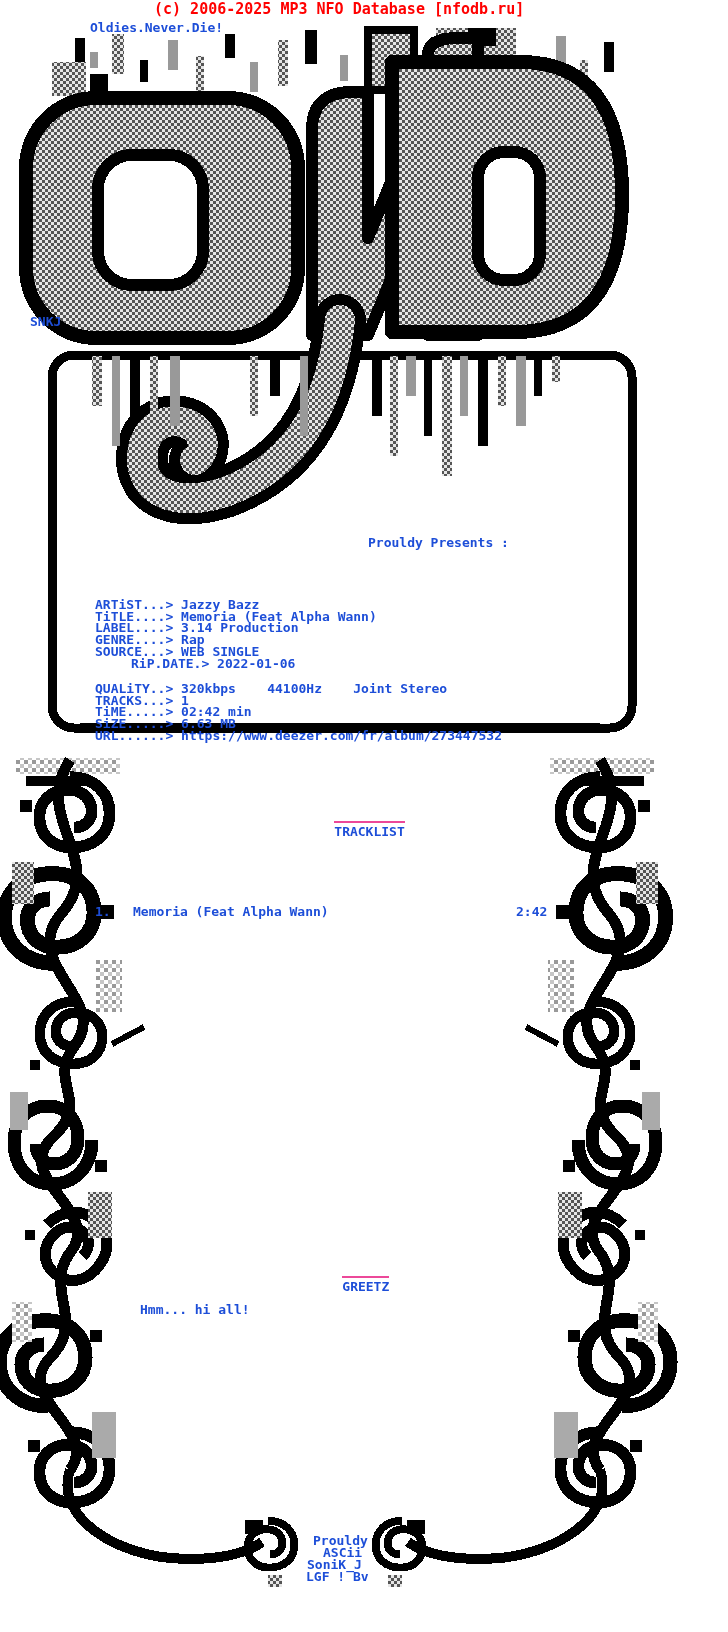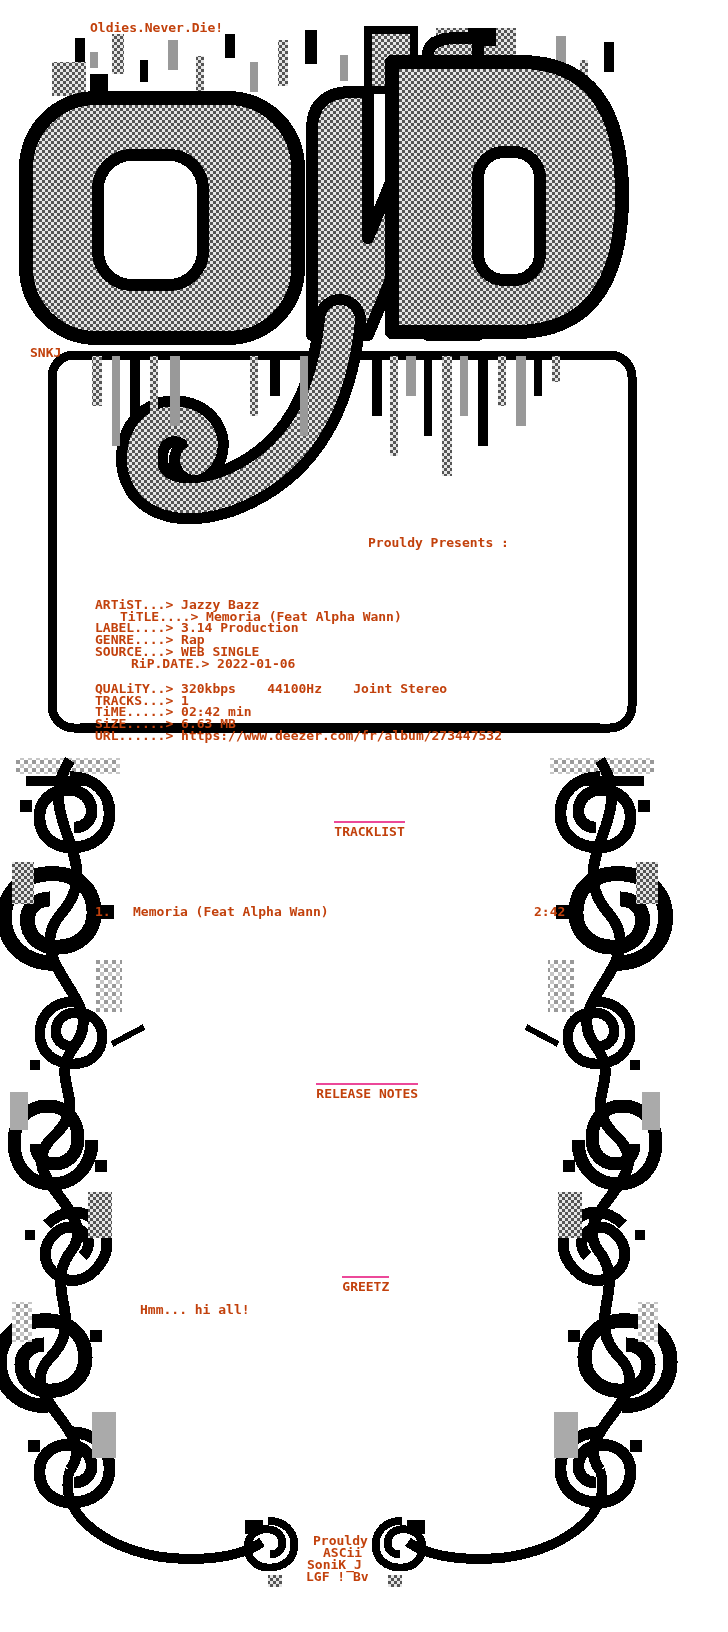--- a/index.html
+++ b/index.html
@@ -1,20 +1,20 @@
 <!DOCTYPE html>
 <html><head>
 <meta charset="utf-8">
 <style>
   html,body{margin:0;padding:0;background:#fff;}
   .stage{position:relative;width:728px;height:1632px;background:#fff;overflow:hidden;
          font-family:"DejaVu Sans Mono",monospace;}
   .art{position:absolute;left:0;top:0;z-index:1;}
   .t{position:absolute;z-index:5;font:bold 13px/11.7px "DejaVu Sans Mono",monospace;
-     color:#c2410c;white-space:pre;}
+     color:#1d4ed8;white-space:pre;}
   .banner{font:bold 15px/15px "DejaVu Sans Mono",monospace;}
   .oh{border-top:2px solid #ec4899;padding-top:3px;display:inline-block;}
 </style>
 </head>
 <body>
 
 <div class="stage">
 
   <div class="art">
   <svg width="728" height="1632" viewBox="0 0 728 1632" shape-rendering="crispEdges" aria-label="OND">
@@ -129,56 +129,54 @@
       <path d="M70,1470 C55,1515 110,1552 170,1558 C220,1562 248,1552 262,1542" fill="none" stroke="#000" stroke-width="10"></path>
       <use href="#spiral" transform="translate(268,1546) scale(0.6)"></use>
       <rect x="245" y="1520" width="18" height="14" fill="#000"></rect>
       <rect x="268" y="1575" width="14" height="12" fill="url(#dith)"></rect>
     </g>
 
     <use href="#vineL" transform="translate(670,0) scale(-1,1)"></use>
   </svg>
   </div>
 
+  <span class="t banner" style="left: 154px; top: 2px; color: rgb(255, 0, 0);">(c) 2006-2025 MP3 NFO Database [nfodb.ru]</span>
 
   <span class="t" style="left:90px;top:22px;">Oldies.Never.Die!</span>
 
-  <span class="t" style="left:30px;top:347px;">SNKJ</span>
+  <span class="t" style="left:30px;top:316px;">SNKJ</span>
 
   <span class="t" style="left:368px;top:537px;">Prouldy Presents :</span>
 
   <div>
     <div class="t" style="left:95px;top:599px;">ARTiST...&gt; Jazzy Bazz</div>
-    <div class="t" style="left:95px;top:611px;margin-left:25px;">TiTLE....&gt; Memoria (Feat Alpha Wann)</div>
+    <div class="t" style="left:95px;top:611px;">TiTLE....&gt; Memoria (Feat Alpha Wann)</div>
     <div class="t" style="left:95px;top:622px;">LABEL....&gt; 3.14 Production</div>
     <div class="t" style="left:95px;top:634px;">GENRE....&gt; Rap</div>
     <div class="t" style="left:95px;top:646px;">SOURCE...&gt; WEB SINGLE</div>
     <div class="t" style="left:95px;top:658px;padding-left:36px;">RiP.DATE.&gt; 2022-01-06</div>
   </div>
 
   <div>
     <div class="t" style="left:95px;top:683px;">QUALiTY..&gt; 320kbps    44100Hz    Joint Stereo</div>
     <div class="t" style="left:95px;top:695px;">TRACKS...&gt; 1</div>
     <div class="t" style="left:95px;top:706px;">TiME.....&gt; 02:42 min</div>
     <div class="t" style="left:95px;top:718px;">SiZE.....&gt; 6.63 MB</div>
     <div class="t" style="left:95px;top:730px;">URL......&gt; https://www.deezer.com/fr/album/273447532</div>
   </div>
 
   <div class="t" style="left:303px;top:809px;">
     <span class="oh">TRACKLIST</span>
   </div>
   <div>
     <span class="t" style="left:95px;top:906px;">1.</span>
     <span class="t" style="left:133px;top:906px;">Memoria (Feat Alpha Wann)</span>
-    <span class="t" style="left:534px;top:906px;">2:42</span>
+    <span class="t" style="left:516px;top:906px;">2:42</span>
   </div>
 
-  <div class="t" style="left:285px;top:1071px;">
-    <span class="oh">RELEASE NOTES</span>
-  </div>
 
   <div class="t" style="left:311px;top:1264px;">
     <span class="oh">GREETZ</span>
   </div>
   <span class="t" style="left:140px;top:1304px;">Hmm... hi all!</span>
 
   <div>
     <span class="t" style="left:313px;top:1535px;">Prouldy</span>
     <span class="t" style="left:323px;top:1547px;">ASCii</span>
     <span class="t" style="left:307px;top:1559px;">SoniK_J</span>

